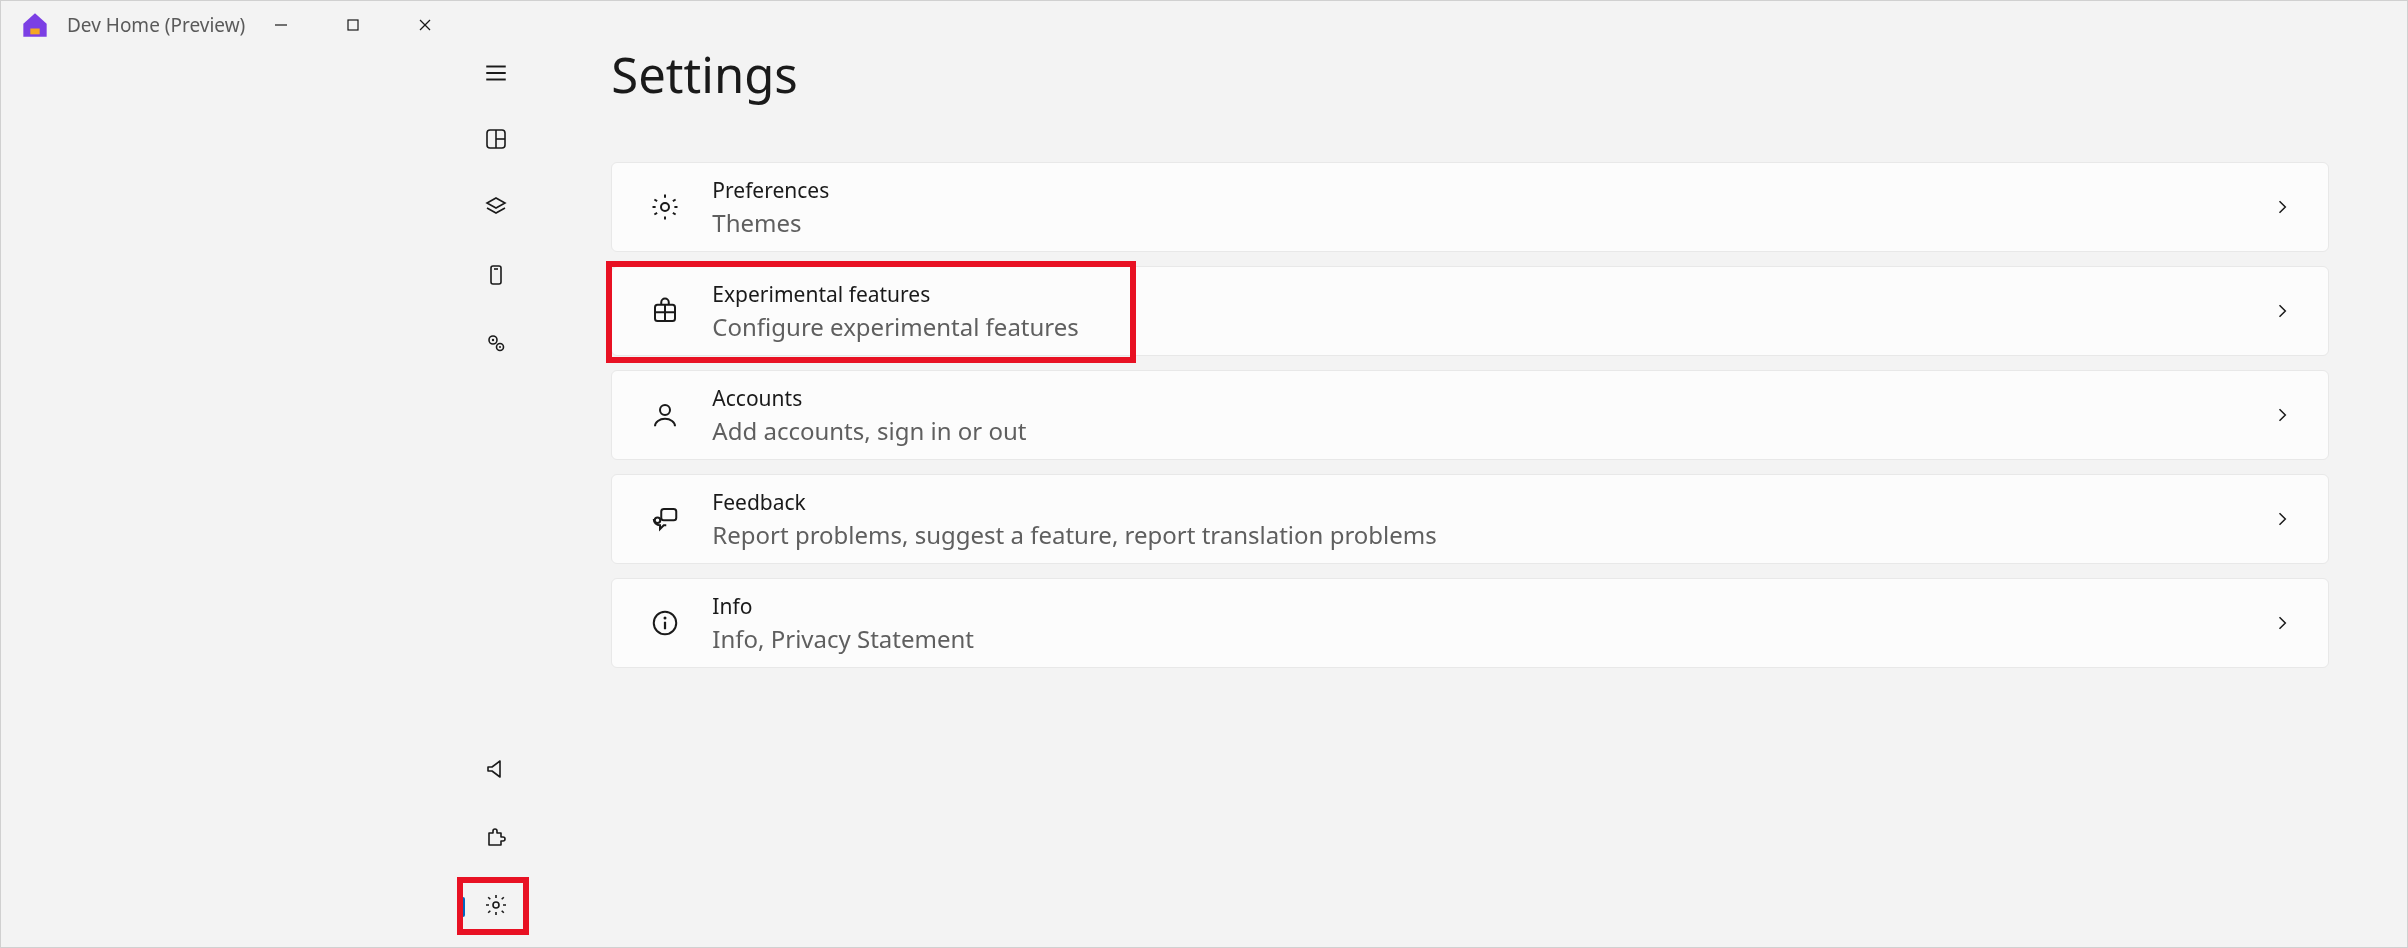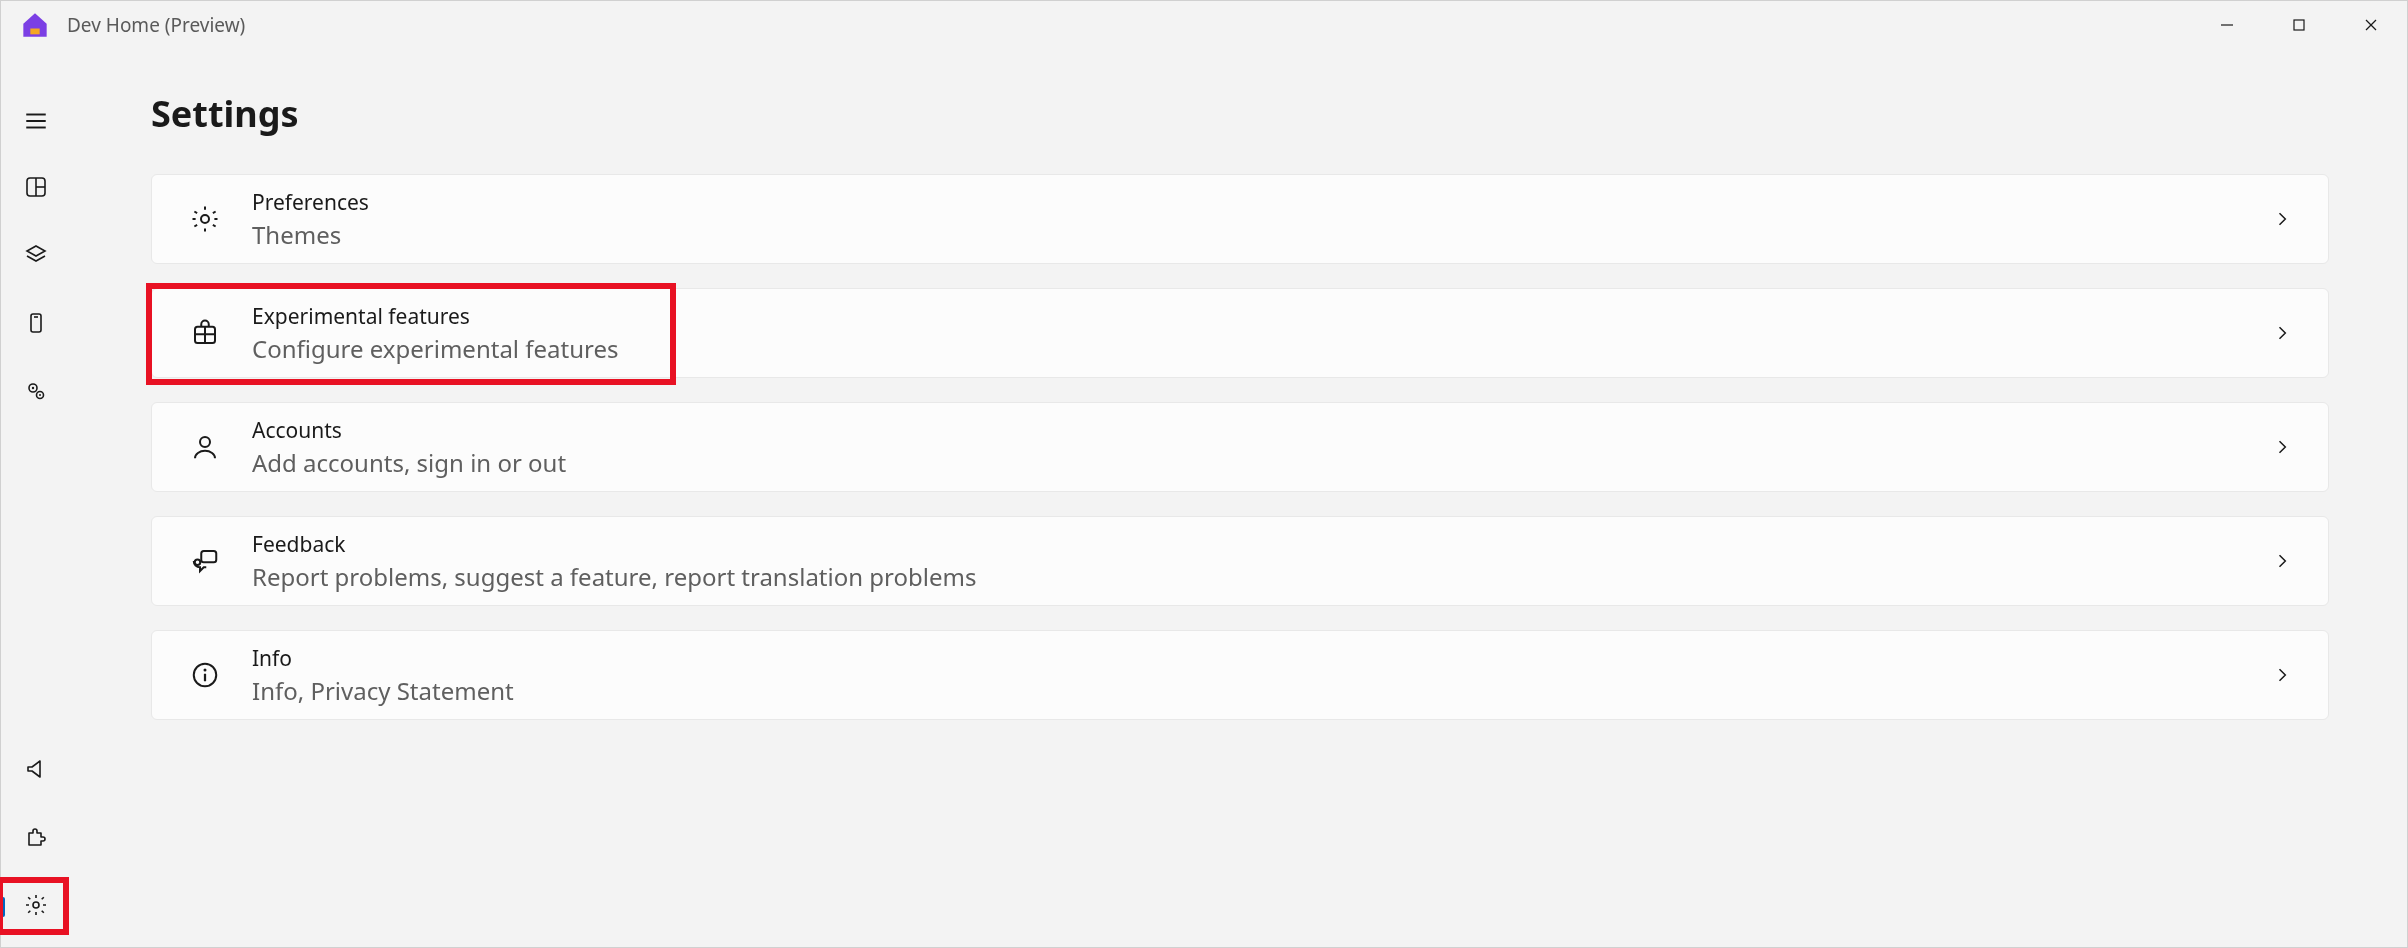--- a/index.html
+++ b/index.html
@@ -1,17 +1,17 @@
 <!DOCTYPE html>
 <html><head>
 <meta charset="utf-8">
 <style>
   * { box-sizing: border-box; margin: 0; padding: 0; }
   html, body { width: 100%; height: 100%; font-family: "Segoe UI", system-ui, sans-serif; background: #f3f3f3; color: #1a1a1a; overflow: hidden; }
-  .window { width: 2408px; height: 948px; display: flex; flex-direction: column; border: 1px solid #d0d0d0; background: #f3f3f3; }
+  .window { width: 2408px; height: 948px; display: flex; border: 1px solid #d0d0d0; background: #f3f3f3; }
   
   
   .titlebar { height: 48px; display: flex; align-items: center; justify-content: space-between; padding-left: 20px; }
   .titlebar-left { display: flex; align-items: center; gap: 18px; }
   .app-icon { width: 28px; height: 28px; display: flex; align-items: center; justify-content: center; }
   .titlebar-title { font-size: 19px; color: #5a5a5a; }
   .win-controls { display: flex; }
   .win-btn { width: 72px; height: 48px; display: flex; align-items: center; justify-content: center; color: #1a1a1a; }
   .win-btn svg { width: 14px; height: 14px; }
   
@@ -21,22 +21,22 @@
   
   .sidebar { width: 70px; display: flex; flex-direction: column; justify-content: space-between; padding-top: 52px; padding-bottom: 20px; }
   .sidebar-group { display: flex; flex-direction: column; gap: 28px; align-items: center; }
   .sidebar-item { width: 50px; height: 40px; display: flex; align-items: center; justify-content: center; position: relative; border-radius: 6px; }
   .sidebar-item.active::before { content: ""; position: absolute; left: -10px; top: 10px; bottom: 10px; width: 4px; background: #0067c0; border-radius: 2px; }
   .sidebar-item svg { width: 24px; height: 24px; }
   .hamburger { width: 50px; height: 40px; display: flex; align-items: center; justify-content: center; }
   
   
   .content { flex: 1; padding: 40px 70px 0 80px; overflow-y: auto; }
-  .page-title { font-size: 36px; font-weight: 700; margin-bottom: 36px; }
-  .card-list { display: flex; flex-direction: column; gap: 24px; padding-right: 8px; }
+  .page-title { font-size: 49px; font-weight: 400; margin-bottom: 55px; }
+  .card-list { display: flex; flex-direction: column; gap: 14px; padding-right: 8px; }
   .card { background: #fcfcfc; border: 1px solid #e8e8e8; border-radius: 6px; height: 90px; display: flex; align-items: center; padding: 0 36px 0 36px; gap: 30px; position: relative; }
   .card-icon { width: 34px; height: 34px; display: flex; align-items: center; justify-content: center; flex-shrink: 0; }
   .card-icon svg { width: 30px; height: 30px; }
   .card-text { flex: 1; display: flex; flex-direction: column; gap: 2px; }
   .card-title { font-size: 21px; font-weight: 400; color: #1a1a1a; }
   .card-desc { font-size: 24px; color: #5f5f5f; }
   .chevron { width: 20px; height: 20px; flex-shrink: 0; }
   
   
   .hl-card { position: absolute; inset: -6px; border: 6px solid #e81123; pointer-events: none; width: 530px; height: 102px; left: -6px; top: -6px; }

